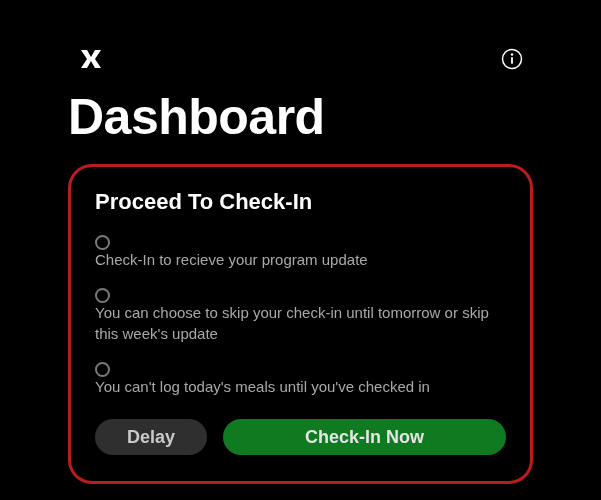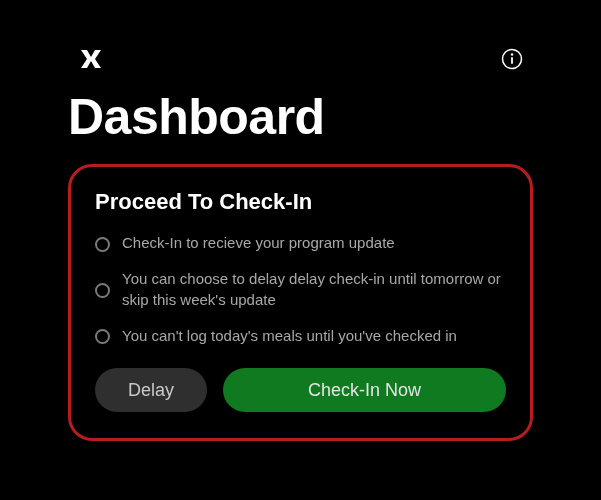--- a/index.html
+++ b/index.html
@@ -46,23 +46,23 @@
   .card-title {
     font-size: 22px;
     font-weight: 700;
     margin-bottom: 18px;
   }
   .bullet-list {
     margin-bottom: 22px;
   }
   .bullet-item {
     display: flex;
-    align-items: center;
-    gap: 12px;
+    align-items: flex-start;
     margin-bottom: 16px;
+    flex-direction: column;
   }
   .bullet-item:last-child {
     margin-bottom: 16px;
   }
   .bullet-circle {
     width: 15px;
     height: 15px;
     border: 2px solid #7a7a7a;
     border-radius: 50%;
     flex-shrink: 0;
@@ -74,26 +74,26 @@
     color: #a8a8a8;
     font-weight: 500;
   }
   .button-row {
     display: flex;
     gap: 16px;
     align-items: center;
   }
   .btn {
     border-radius: 999px;
-    height: 44px;
+    height: 36px;
     display: flex;
     align-items: center;
     justify-content: center;
     font-size: 18px;
-    font-weight: 400;
+    font-weight: 700;
     cursor: pointer;
     border: none;
   }
   .btn-delay {
     width: 112px;
     background: #2f2f2f;
     color: #c9c9c9;
   }
   .btn-checkin {
     flex: 1;
@@ -126,21 +126,21 @@
   <div class="card">
     <h2 class="card-title">Proceed To Check-In</h2>
 
     <div class="bullet-list">
       <div class="bullet-item">
         <span class="bullet-circle"></span>
         <span class="bullet-text">Check-In to recieve your program update</span>
       </div>
       <div class="bullet-item">
         <span class="bullet-circle"></span>
-        <span class="bullet-text">You can choose to delay delay check-in until tomorrow or skip this week's update</span>
+        <span class="bullet-text">You can choose to skip your check-in until tomorrow or skip this week's update</span>
       </div>
       <div class="bullet-item">
         <span class="bullet-circle"></span>
         <span class="bullet-text">You can't log today's meals until you've checked in</span>
       </div>
     </div>
 
     <div class="button-row">
       <button class="btn btn-delay">Delay</button>
       <button class="btn btn-checkin">Check-In Now</button>

